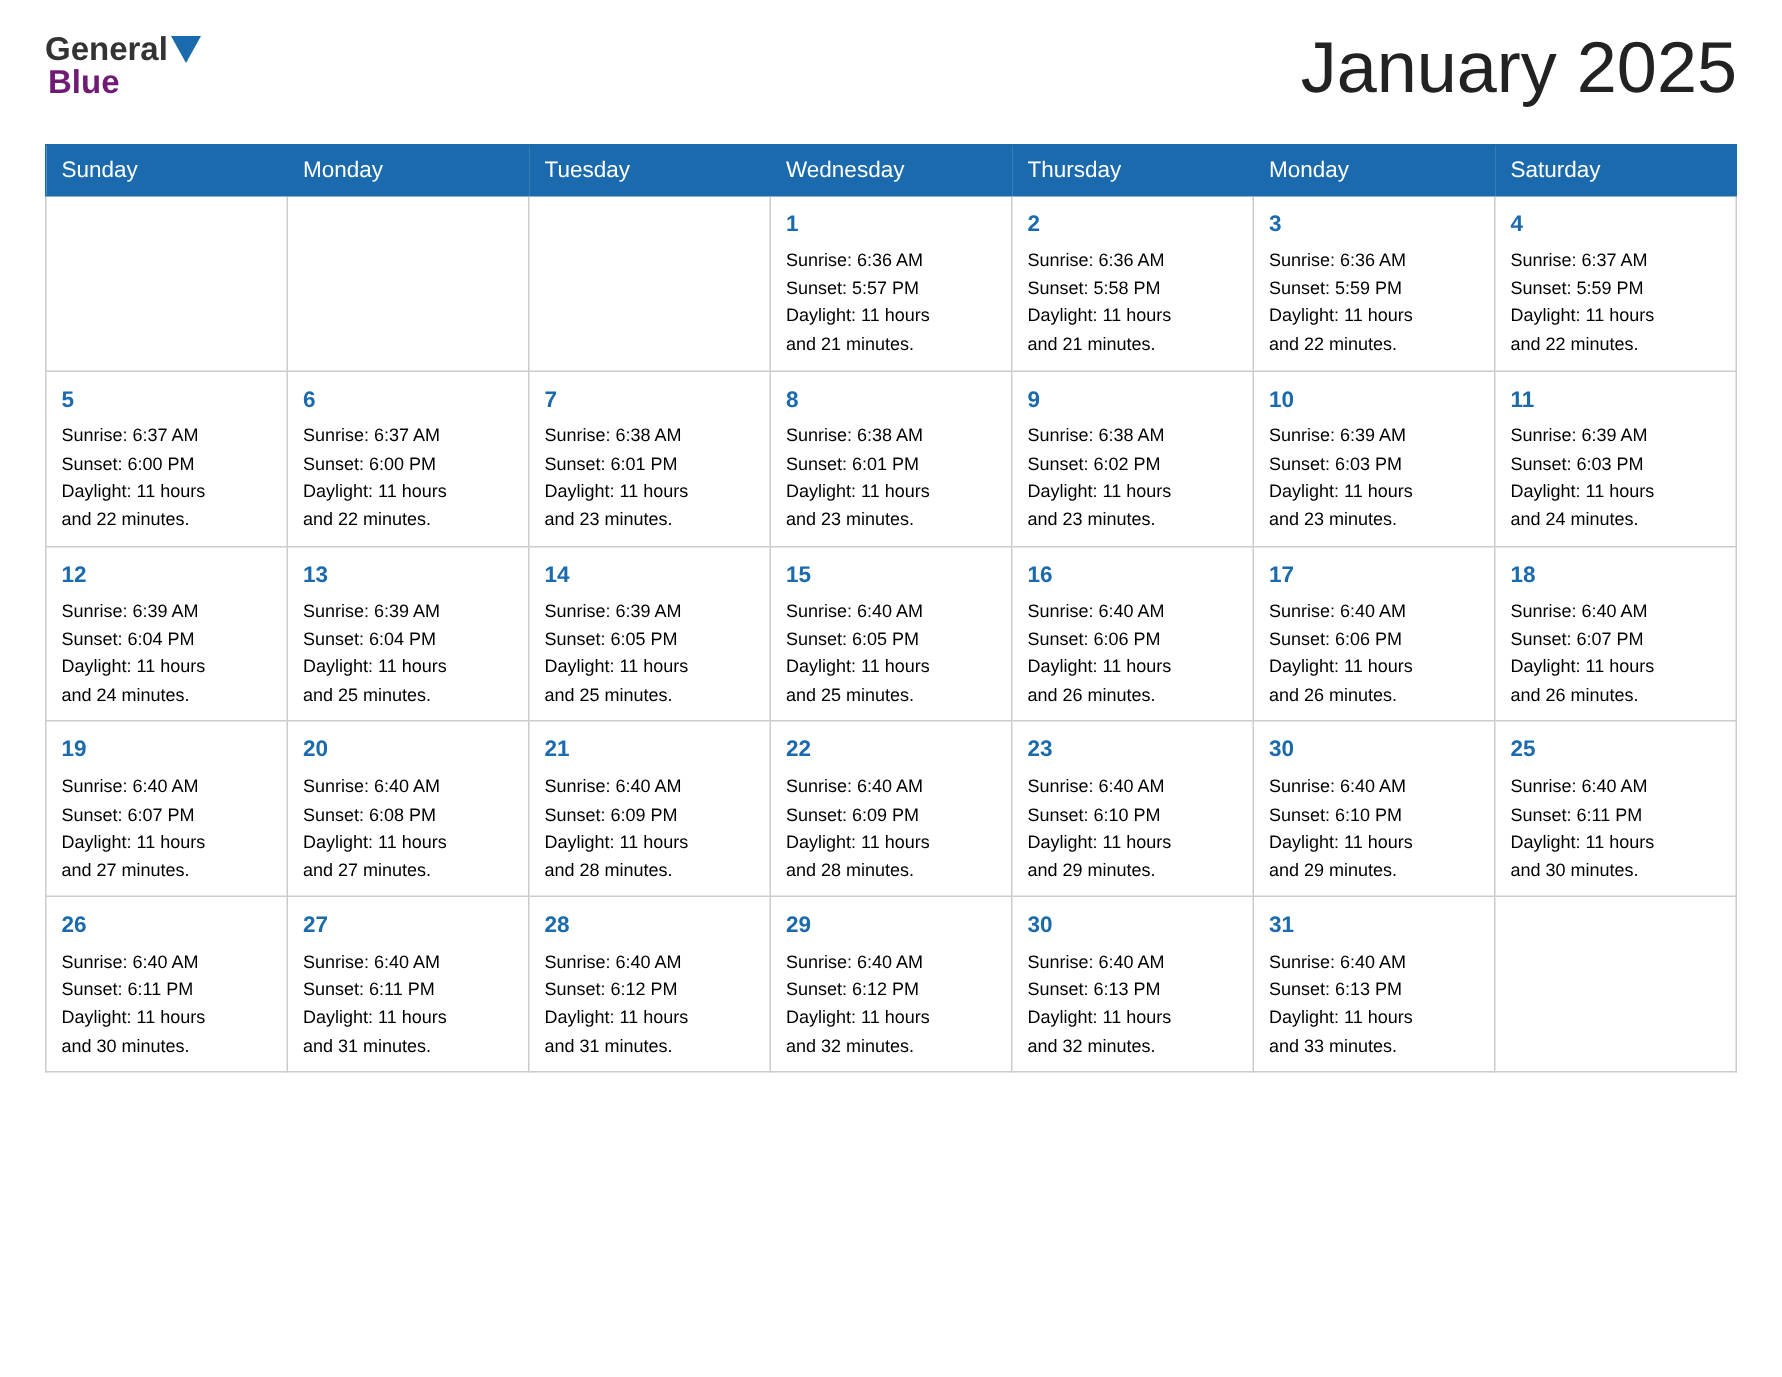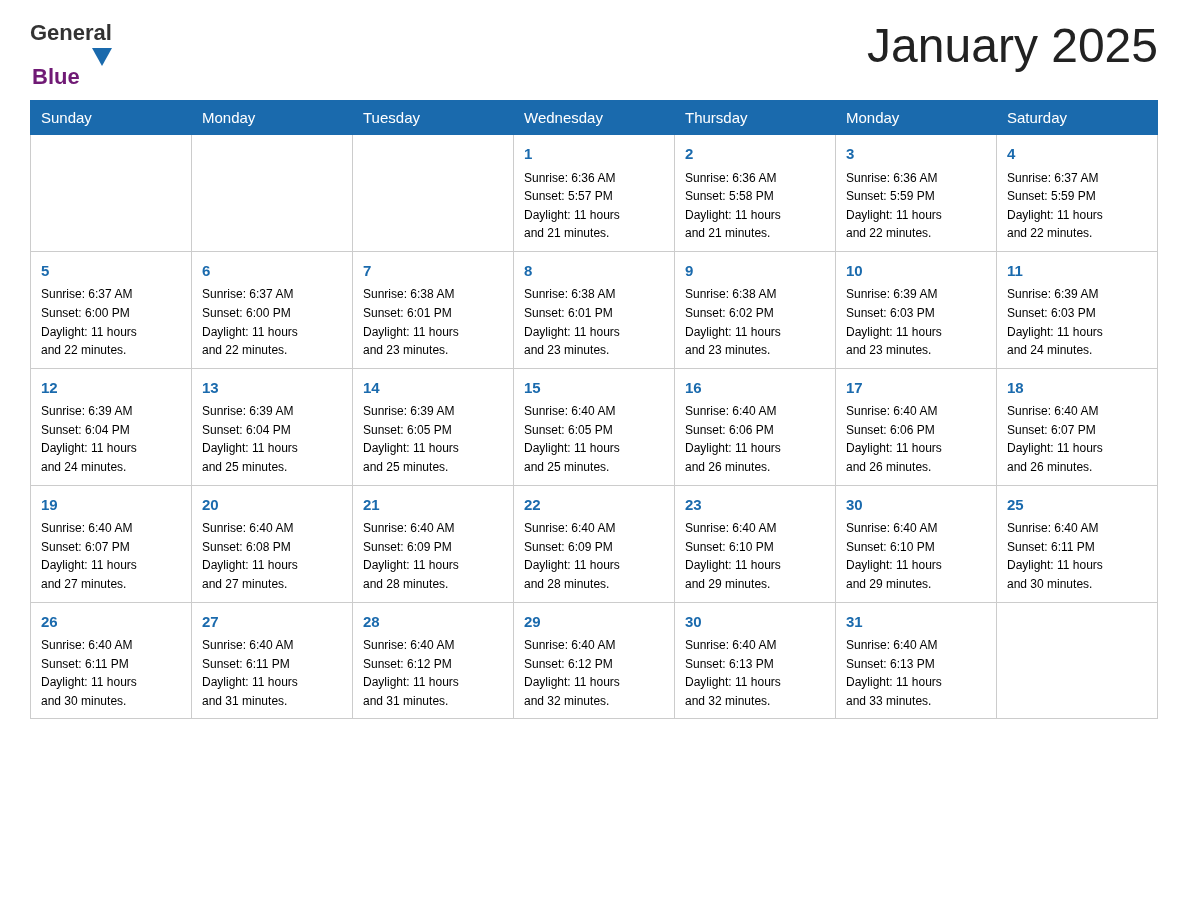--- a/index.html
+++ b/index.html
@@ -36,21 +36,21 @@
       line-height: 1.1;
     }
     .location-title {
       font-size: 22px;
       color: #444;
       margin-top: 4px;
     }
     .calendar-table {
       width: 100%;
       border-collapse: collapse;
-      margin-top: 10px;
+      margin-top: 23px;
     }
     .calendar-table th {
       background-color: #1a6aad;
       color: #fff;
       font-size: 15px;
       font-weight: normal;
       padding: 8px 10px;
       text-align: left;
       border: 1px solid #1a6aad;
     }
@@ -79,22 +79,21 @@
     .empty-cell {
       background: #fff;
     }
     .logo-wrapper {
       display: flex;
       flex-direction: column;
       align-items: flex-start;
     }
     .logo-line1 {
       display: flex;
-      align-items: flex-end;
-      flex-direction: column;
+      align-items: center;
     }
   </style>
 </head>
 <body>
 
 <div class="header">
   <div class="logo-wrapper">
     <div class="logo-line1">
       <span class="logo-text-general">General</span>
       <svg width="20" height="20" viewBox="0 0 20 20" style="margin-left:2px;margin-top:2px;">

